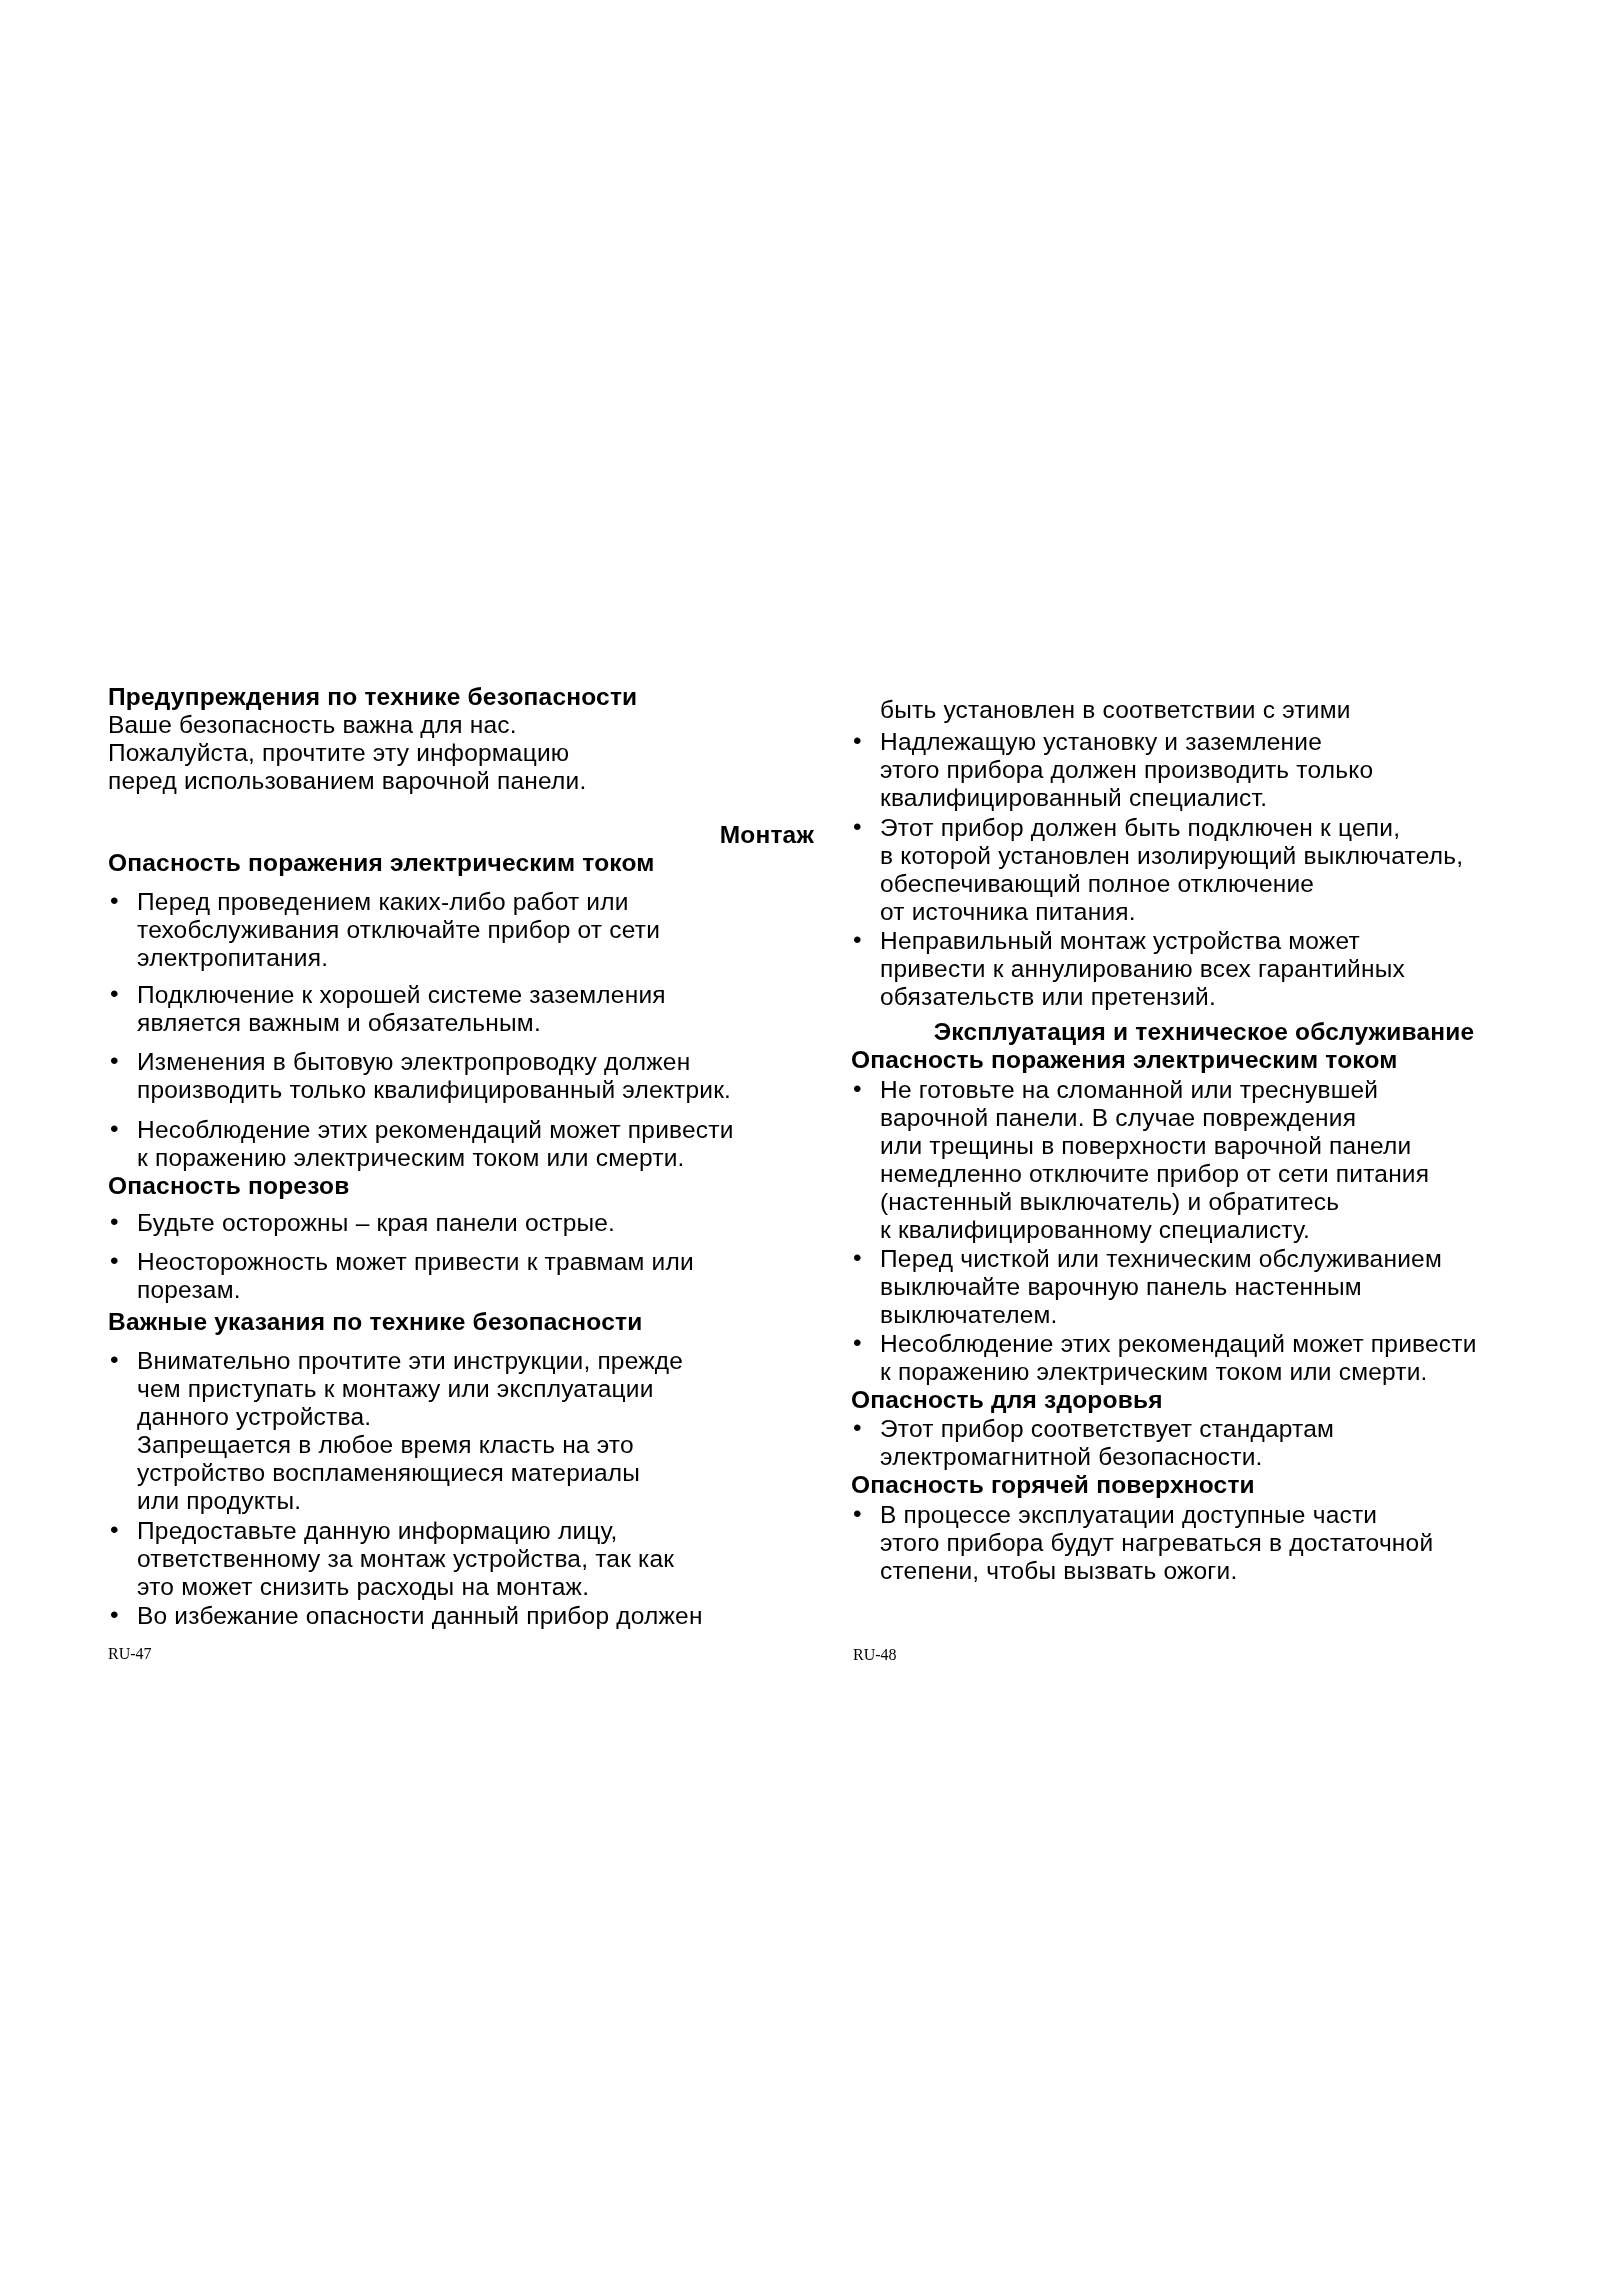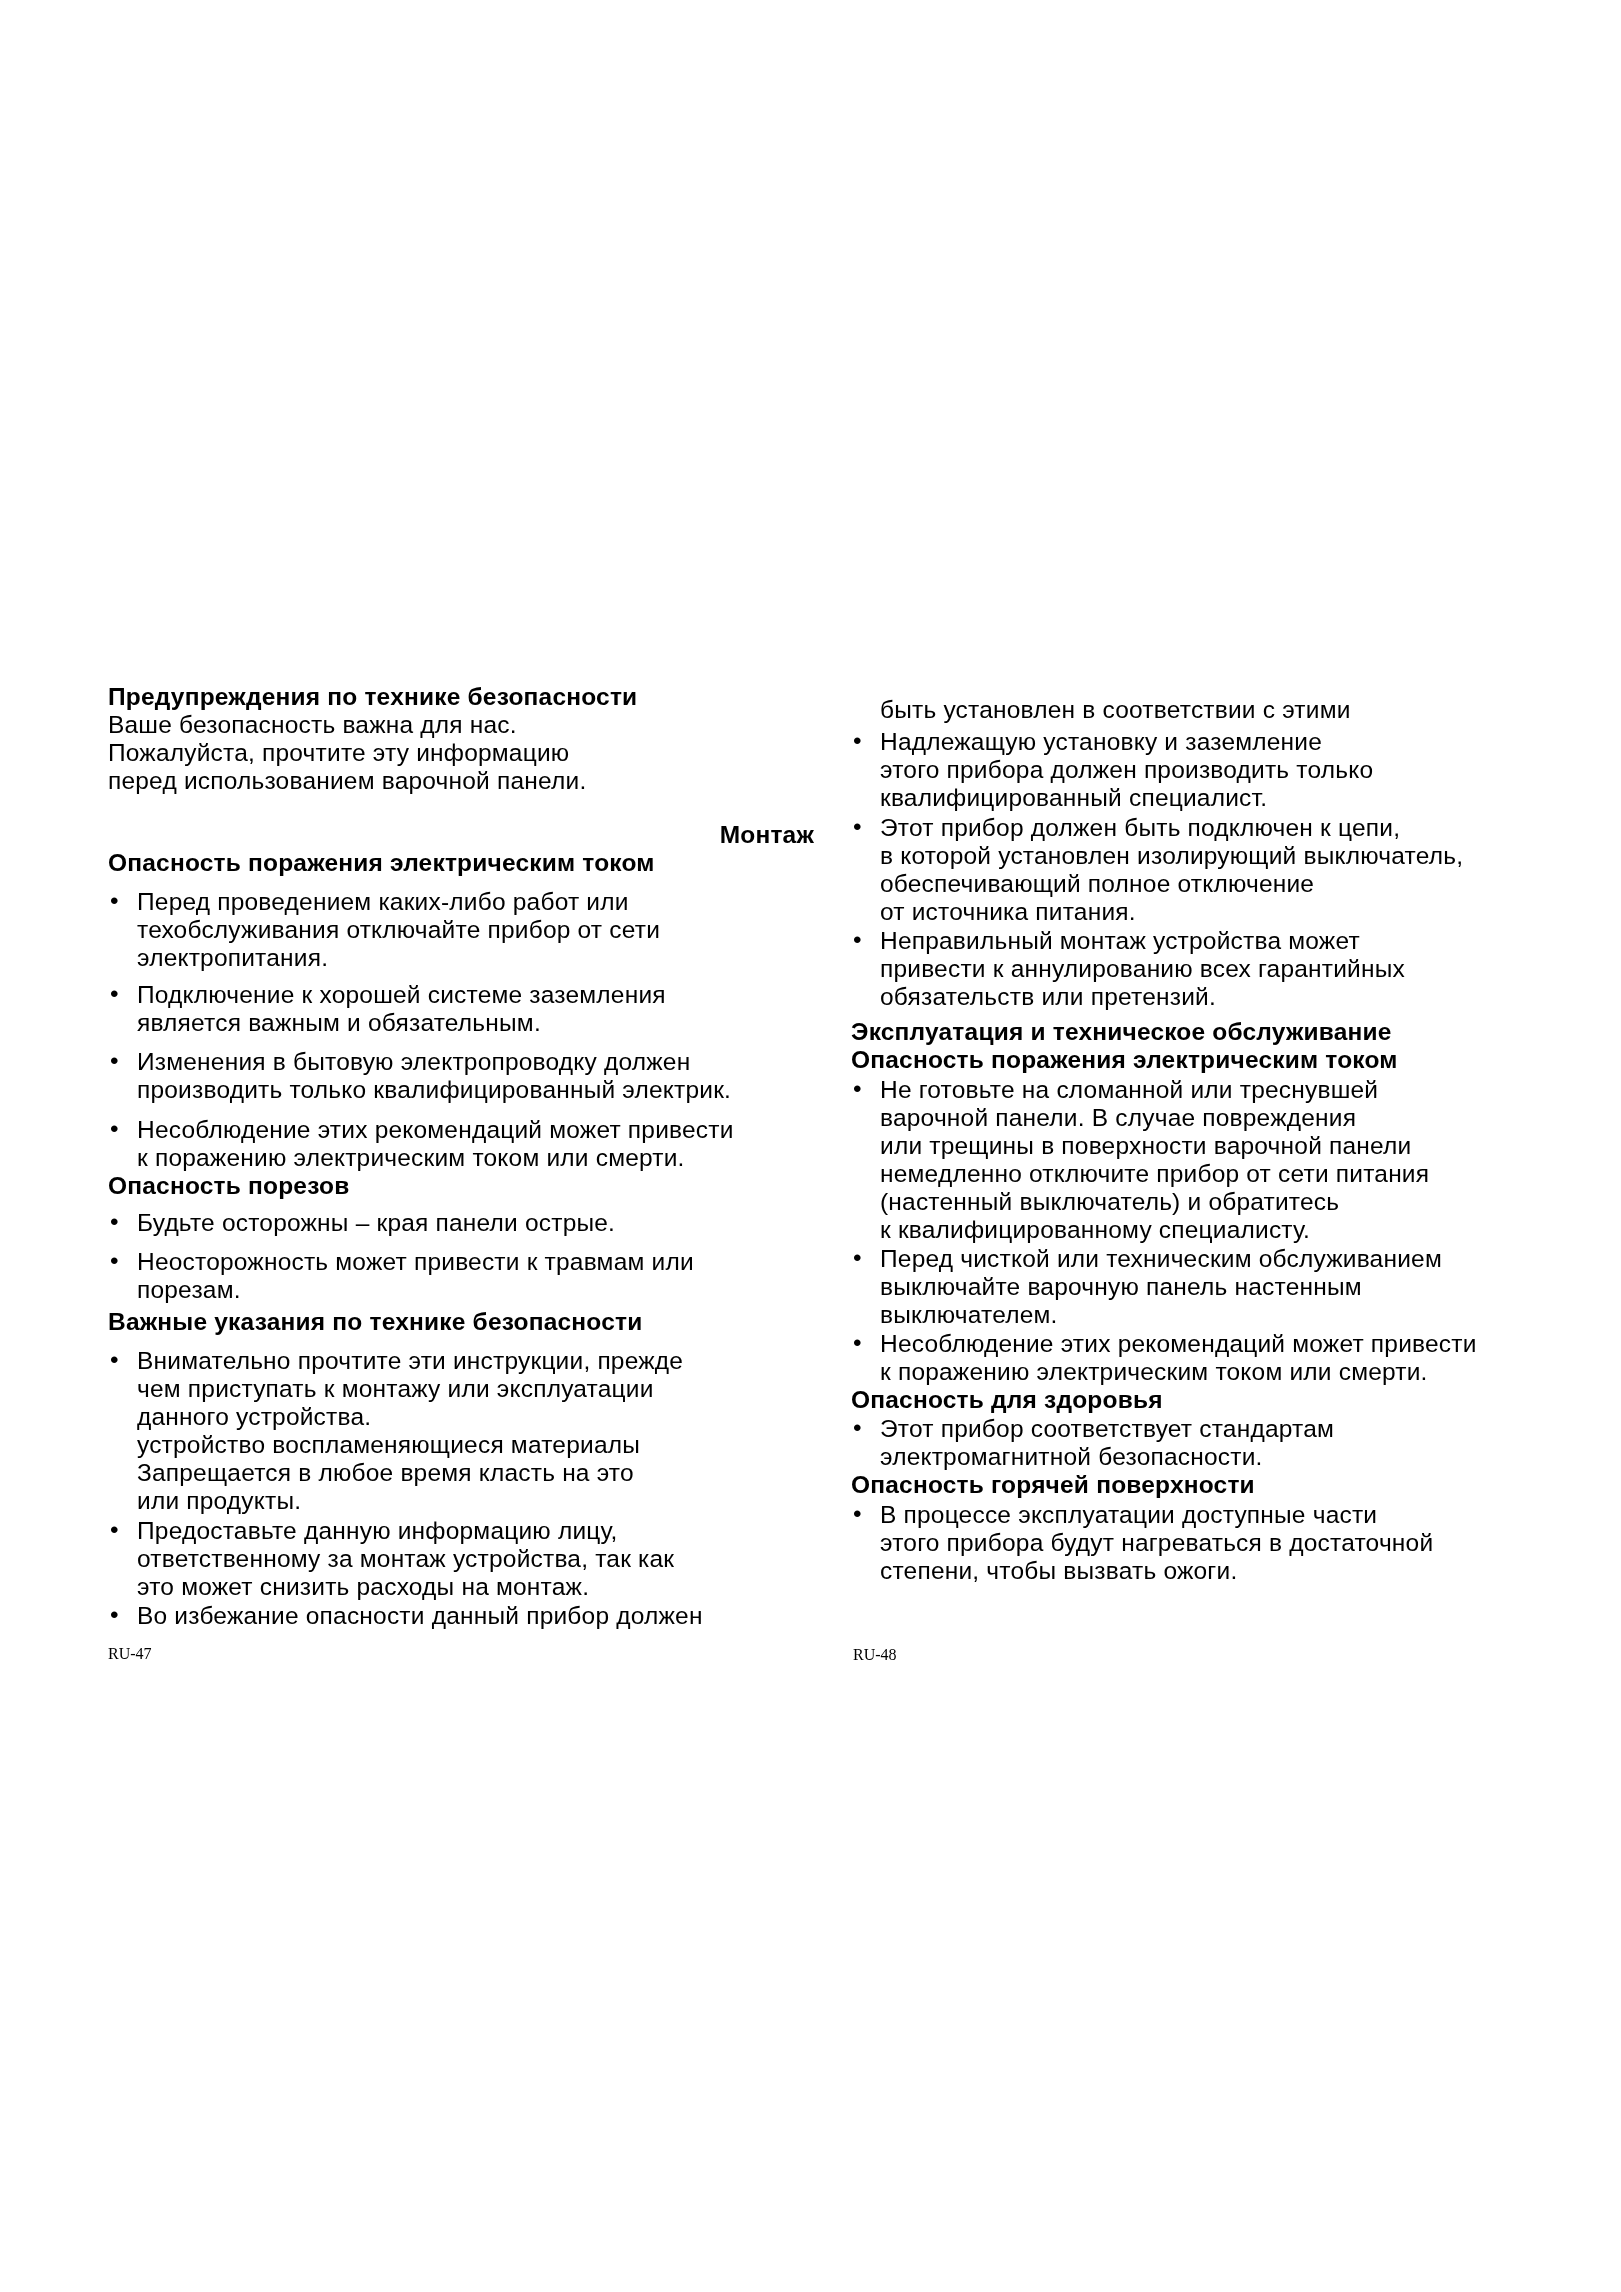--- a/index.html
+++ b/index.html
@@ -62,41 +62,41 @@
       <div class="line bullet" style="margin-top: 11.8px;"><span class="dot">•</span><span>Несоблюдение этих рекомендаций может привести</span></div>
       <div class="line indent">к поражению электрическим током или смерти.</div>
       <div class="line heading">Опасность порезов</div>
       <div class="line bullet" style="margin-top: 9.8px;"><span class="dot">•</span><span>Будьте осторожны – края панели острые.</span></div>
       <div class="line bullet" style="margin-top: 10.8px;"><span class="dot">•</span><span>Неосторожность может привести к травмам или</span></div>
       <div class="line indent">порезам.</div>
       <div class="line heading" style="margin-top: 3.9px;">Важные указания по технике безопасности</div>
       <div class="line bullet" style="margin-top: 10.8px;"><span class="dot">•</span><span>Внимательно прочтите эти инструкции, прежде</span></div>
       <div class="line indent">чем приступать к монтажу или эксплуатации</div>
       <div class="line indent">данного устройства.</div>
+      <div class="line indent">Запрещается в любое время класть на это</div>
       <div class="line indent">устройство воспламеняющиеся материалы</div>
-      <div class="line indent">Запрещается в любое время класть на это</div>
       <div class="line indent">или продукты.</div>
       <div class="line bullet" style="margin-top: 2px;"><span class="dot">•</span><span>Предоставьте данную информацию лицу,</span></div>
       <div class="line indent">ответственному за монтаж устройства, так как</div>
       <div class="line indent">это может снизить расходы на монтаж.</div>
       <div class="line bullet" style="margin-top: 1px;"><span class="dot">•</span><span>Во избежание опасности данный прибор должен</span></div>
     </div>
   <div class="column column-right" id="right-col">
       <div class="line indent">быть установлен в соответствии с этими</div>
       <div class="line bullet" style="margin-top: 3.9px;"><span class="dot">•</span><span>Надлежащую установку и заземление</span></div>
       <div class="line indent">этого прибора должен производить только</div>
       <div class="line indent">квалифицированный специалист.</div>
       <div class="line bullet" style="margin-top: 2px;"><span class="dot">•</span><span>Этот прибор должен быть подключен к цепи,</span></div>
       <div class="line indent">в которой установлен изолирующий выключатель,</div>
       <div class="line indent">обеспечивающий полное отключение</div>
       <div class="line indent">от источника питания.</div>
       <div class="line bullet" style="margin-top: 1px;"><span class="dot">•</span><span>Неправильный монтаж устройства может</span></div>
       <div class="line indent">привести к аннулированию всех гарантийных</div>
       <div class="line indent">обязательств или претензий.</div>
-      <div class="line heading" style="margin-top: 6.9px;">Эксплуатация и техническое обслуживание</div>
+      <div class="line heading" style="margin-top: 6.9px; text-align: center;">Эксплуатация и техническое обслуживание</div>
       <div class="line heading">Опасность поражения электрическим током</div>
       <div class="line bullet" style="margin-top: 2px;"><span class="dot">•</span><span>Не готовьте на сломанной или треснувшей</span></div>
       <div class="line indent">варочной панели. В случае повреждения</div>
       <div class="line indent">или трещины в поверхности варочной панели</div>
       <div class="line indent">немедленно отключите прибор от сети питания</div>
       <div class="line indent">(настенный выключатель) и обратитесь</div>
       <div class="line indent">к квалифицированному специалисту.</div>
       <div class="line bullet" style="margin-top: 1px;"><span class="dot">•</span><span>Перед чисткой или техническим обслуживанием</span></div>
       <div class="line indent">выключайте варочную панель настенным</div>
       <div class="line indent">выключателем.</div>

